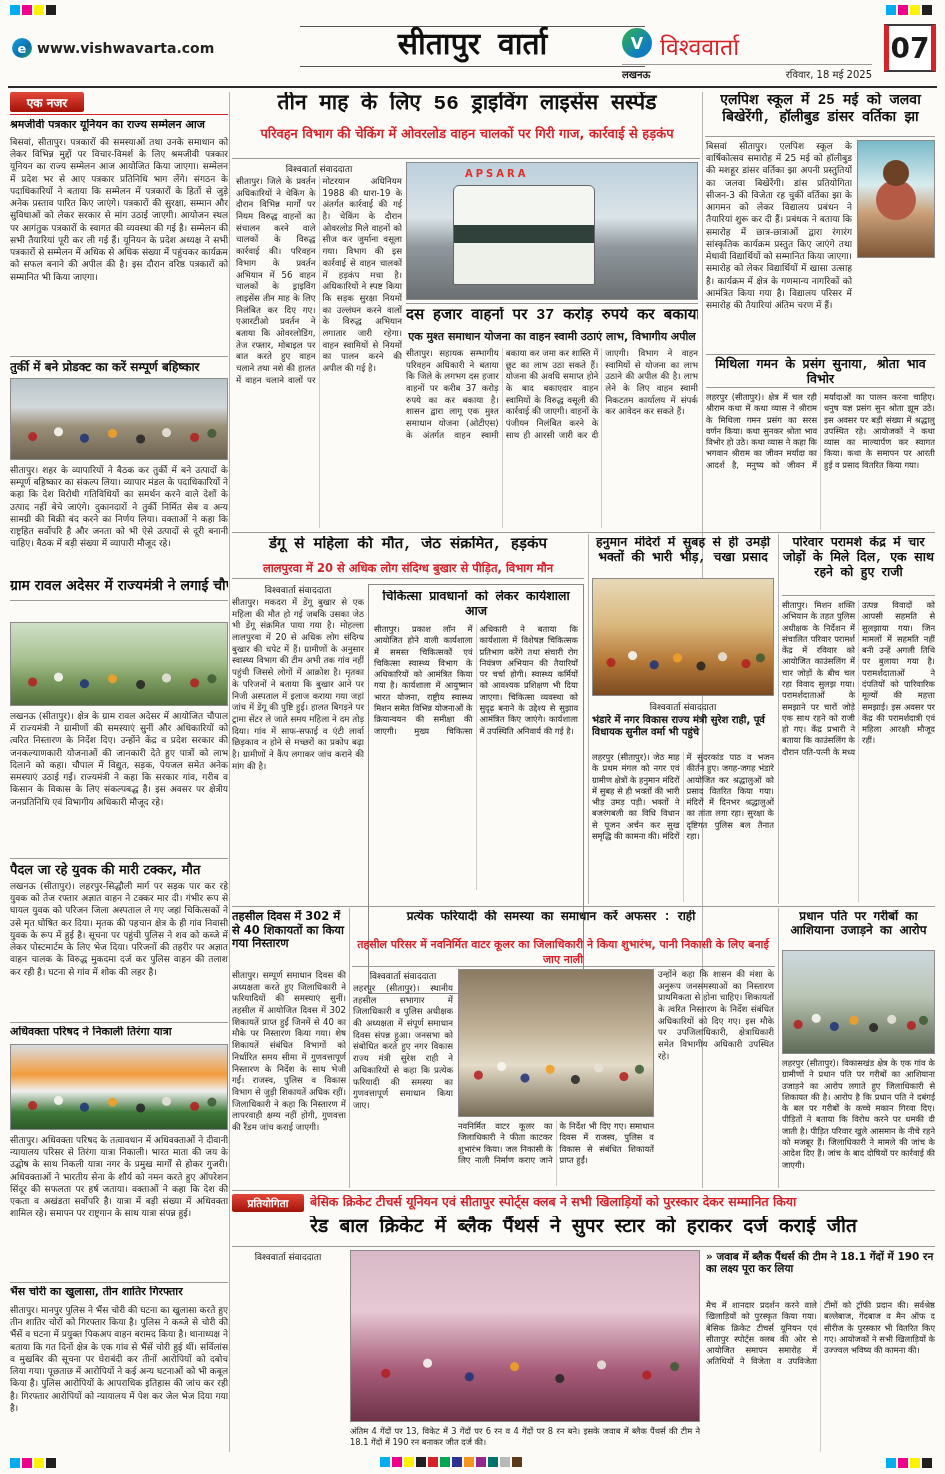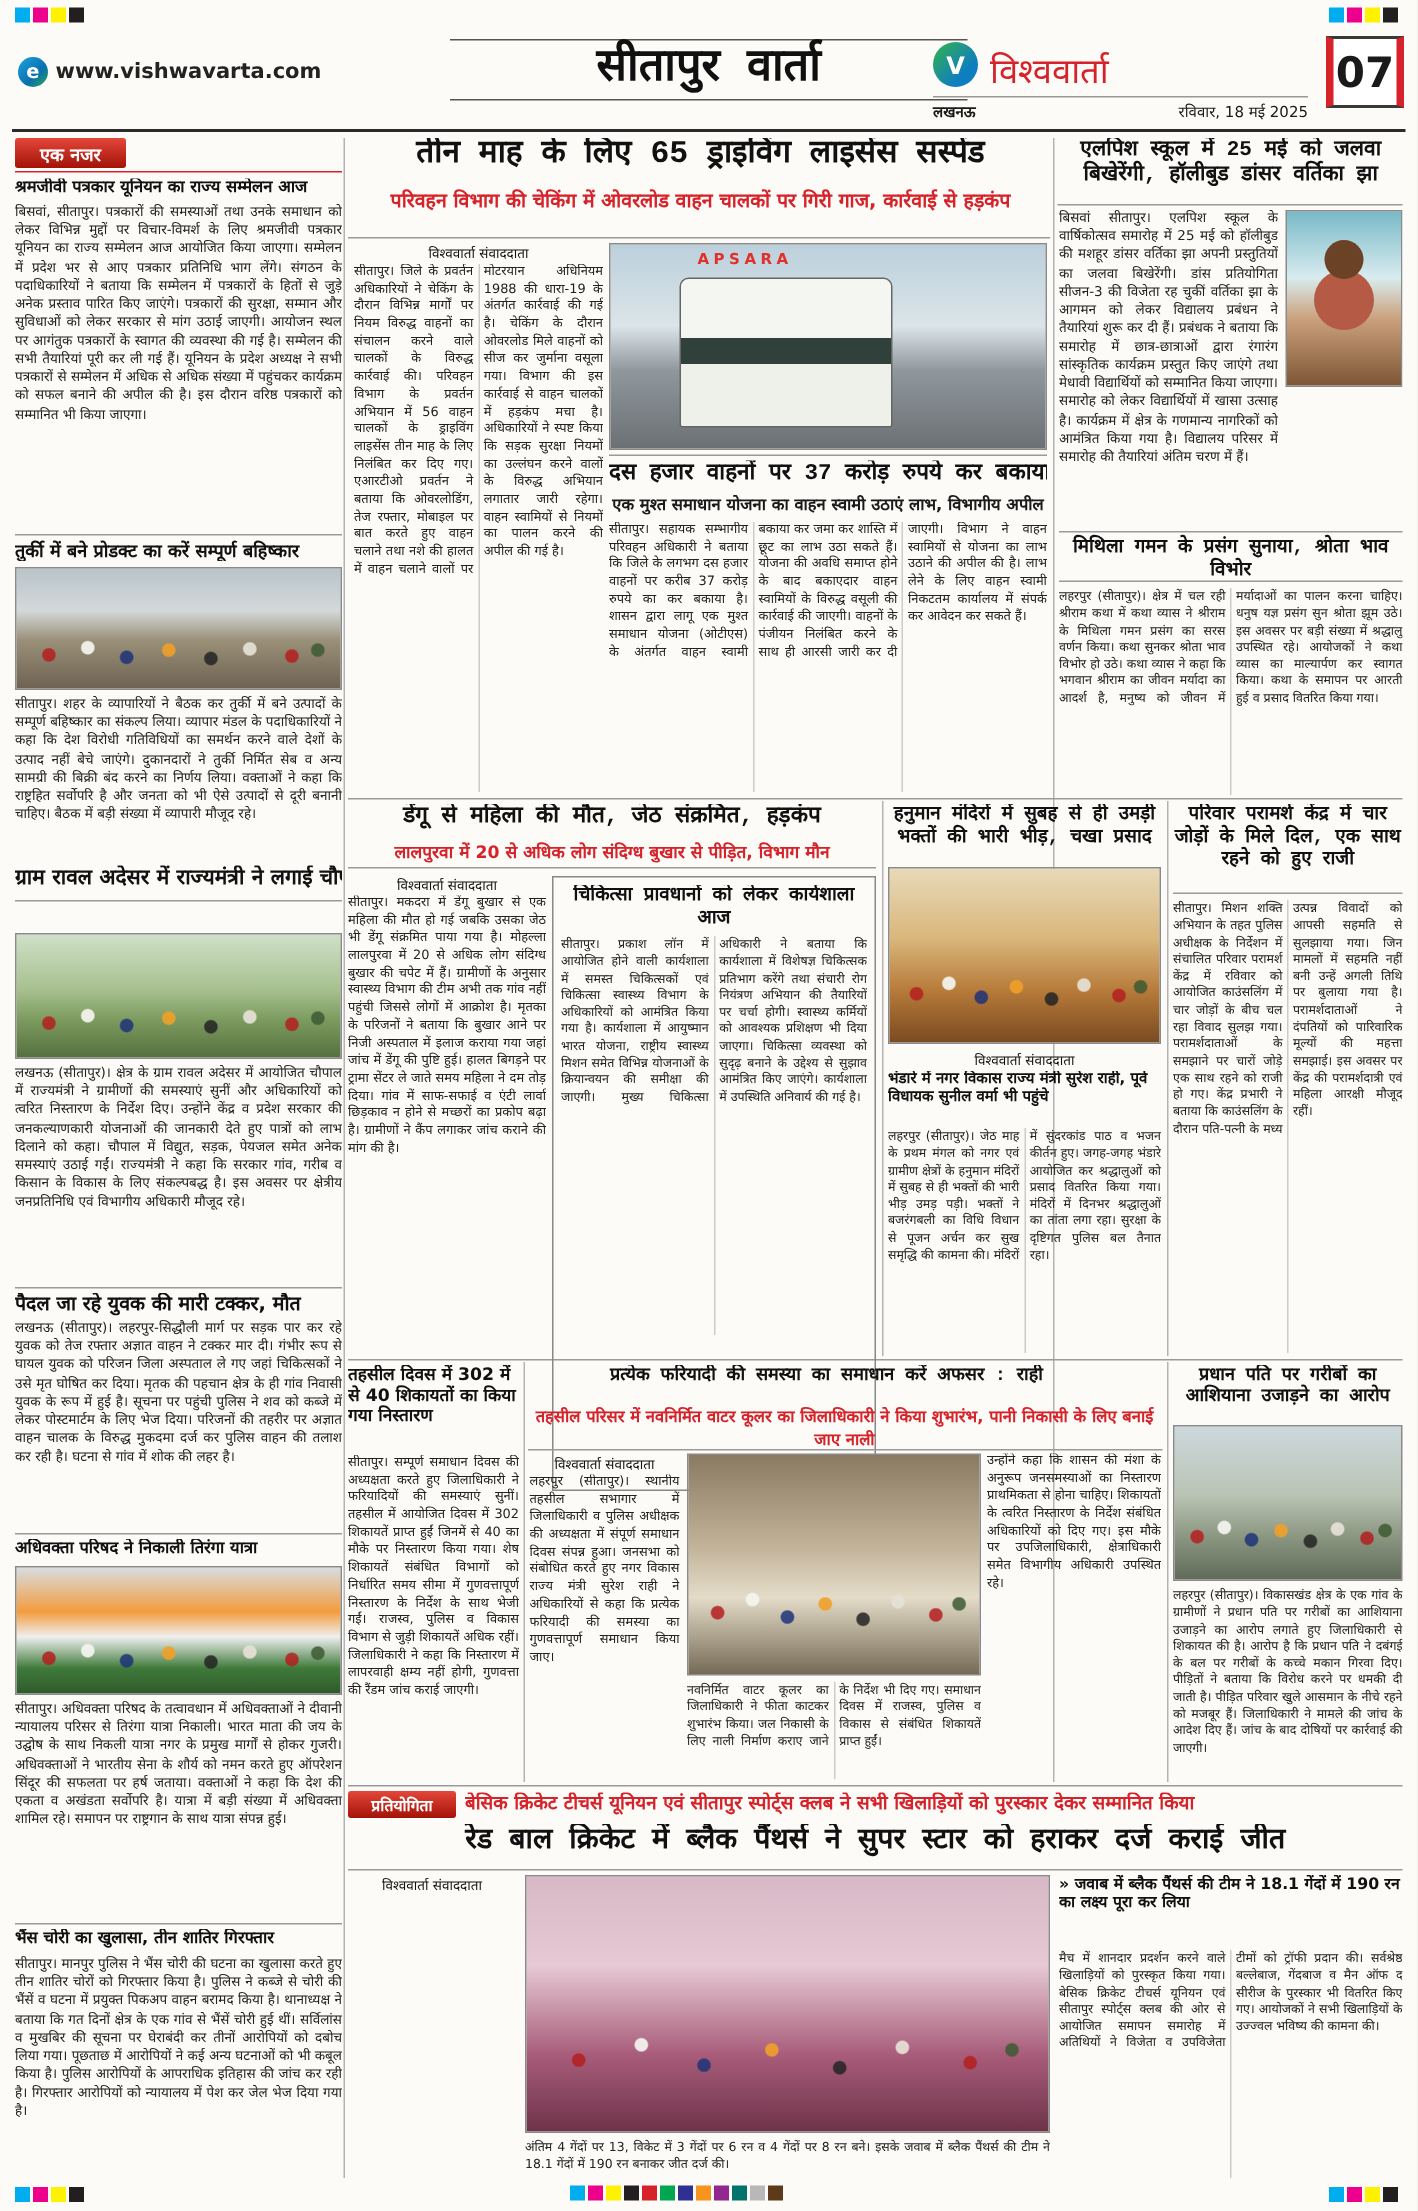--- a/index.html
+++ b/index.html
@@ -119,21 +119,21 @@
   <div class="abs hline" style="left:10px;top:1022px;width:218px"></div>
 
   <div class="abs hl nw" style="left:10px;top:1026px;width:218px;font-size:11px">अधिवक्ता परिषद ने निकाली तिरंगा यात्रा</div>
   <div class="photo photo-tiranga crowd" style="left:10px;top:1044px;width:218px;height:86px"></div>
   <div class="abs body-txt" style="left:10px;top:1134px;width:218px;height:144px">सीतापुर। अधिवक्ता परिषद के तत्वावधान में अधिवक्ताओं ने दीवानी न्यायालय परिसर से तिरंगा यात्रा निकाली। भारत माता की जय के उद्घोष के साथ निकली यात्रा नगर के प्रमुख मार्गों से होकर गुजरी। अधिवक्ताओं ने भारतीय सेना के शौर्य को नमन करते हुए ऑपरेशन सिंदूर की सफलता पर हर्ष जताया। वक्ताओं ने कहा कि देश की एकता व अखंडता सर्वोपरि है। यात्रा में बड़ी संख्या में अधिवक्ता शामिल रहे। समापन पर राष्ट्रगान के साथ यात्रा संपन्न हुई।</div>
   <div class="abs hline" style="left:10px;top:1282px;width:218px"></div>
 
   <div class="abs hl nw" style="left:10px;top:1286px;width:218px;font-size:11px">भैंस चोरी का खुलासा, तीन शातिर गिरफ्तार</div>
   <div class="abs body-txt" style="left:10px;top:1304px;width:218px;height:148px">सीतापुर। मानपुर पुलिस ने भैंस चोरी की घटना का खुलासा करते हुए तीन शातिर चोरों को गिरफ्तार किया है। पुलिस ने कब्जे से चोरी की भैंसें व घटना में प्रयुक्त पिकअप वाहन बरामद किया है। थानाध्यक्ष ने बताया कि गत दिनों क्षेत्र के एक गांव से भैंसें चोरी हुई थीं। सर्विलांस व मुखबिर की सूचना पर घेराबंदी कर तीनों आरोपियों को दबोच लिया गया। पूछताछ में आरोपियों ने कई अन्य घटनाओं को भी कबूल किया है। पुलिस आरोपियों के आपराधिक इतिहास की जांच कर रही है। गिरफ्तार आरोपियों को न्यायालय में पेश कर जेल भेज दिया गया है।</div>
 
-  <div class="abs hl nw ctr" style="left:234px;top:92px;width:466px;font-size:21px">तीन माह के लिए 65 ड्राइविंग लाइसेंस सस्पेंड</div>
+  <div class="abs hl nw ctr" style="left:234px;top:92px;width:466px;font-size:21px">तीन माह के लिए 56 ड्राइविंग लाइसेंस सस्पेंड</div>
   <div class="abs subhead red" style="left:234px;top:124px;width:466px;height:32px;font-size:13px">परिवहन विभाग की चेकिंग में ओवरलोड वाहन चालकों पर गिरी गाज, कार्रवाई से हड़कंप</div>
   <div class="abs hline" style="left:232px;top:158px;width:468px"></div>
   <div class="abs byline" style="left:236px;top:162px;width:166px">विश्ववार्ता संवाददाता</div>
   <div class="abs body-txt sm cols2" style="left:236px;top:176px;width:166px;height:352px">सीतापुर। जिले के प्रवर्तन अधिकारियों ने चेकिंग के दौरान विभिन्न मार्गों पर नियम विरुद्ध वाहनों का संचालन करने वाले चालकों के विरुद्ध कार्रवाई की। परिवहन विभाग के प्रवर्तन अभियान में 56 वाहन चालकों के ड्राइविंग लाइसेंस तीन माह के लिए निलंबित कर दिए गए। एआरटीओ प्रवर्तन ने बताया कि ओवरलोडिंग, तेज रफ्तार, मोबाइल पर बात करते हुए वाहन चलाने तथा नशे की हालत में वाहन चलाने वालों पर मोटरयान अधिनियम 1988 की धारा-19 के अंतर्गत कार्रवाई की गई है। चेकिंग के दौरान ओवरलोड मिले वाहनों को सीज कर जुर्माना वसूला गया। विभाग की इस कार्रवाई से वाहन चालकों में हड़कंप मचा है। अधिकारियों ने स्पष्ट किया कि सड़क सुरक्षा नियमों का उल्लंघन करने वालों के विरुद्ध अभियान लगातार जारी रहेगा। वाहन स्वामियों से नियमों का पालन करने की अपील की गई है।</div>
   <div class="photo photo-bus" style="left:406px;top:162px;width:292px;height:138px">
     <div class="bus-label">APSARA</div>
     <div class="bus-shell"></div>
   </div>
 
   <div class="abs hline" style="left:406px;top:303px;width:292px"></div>

